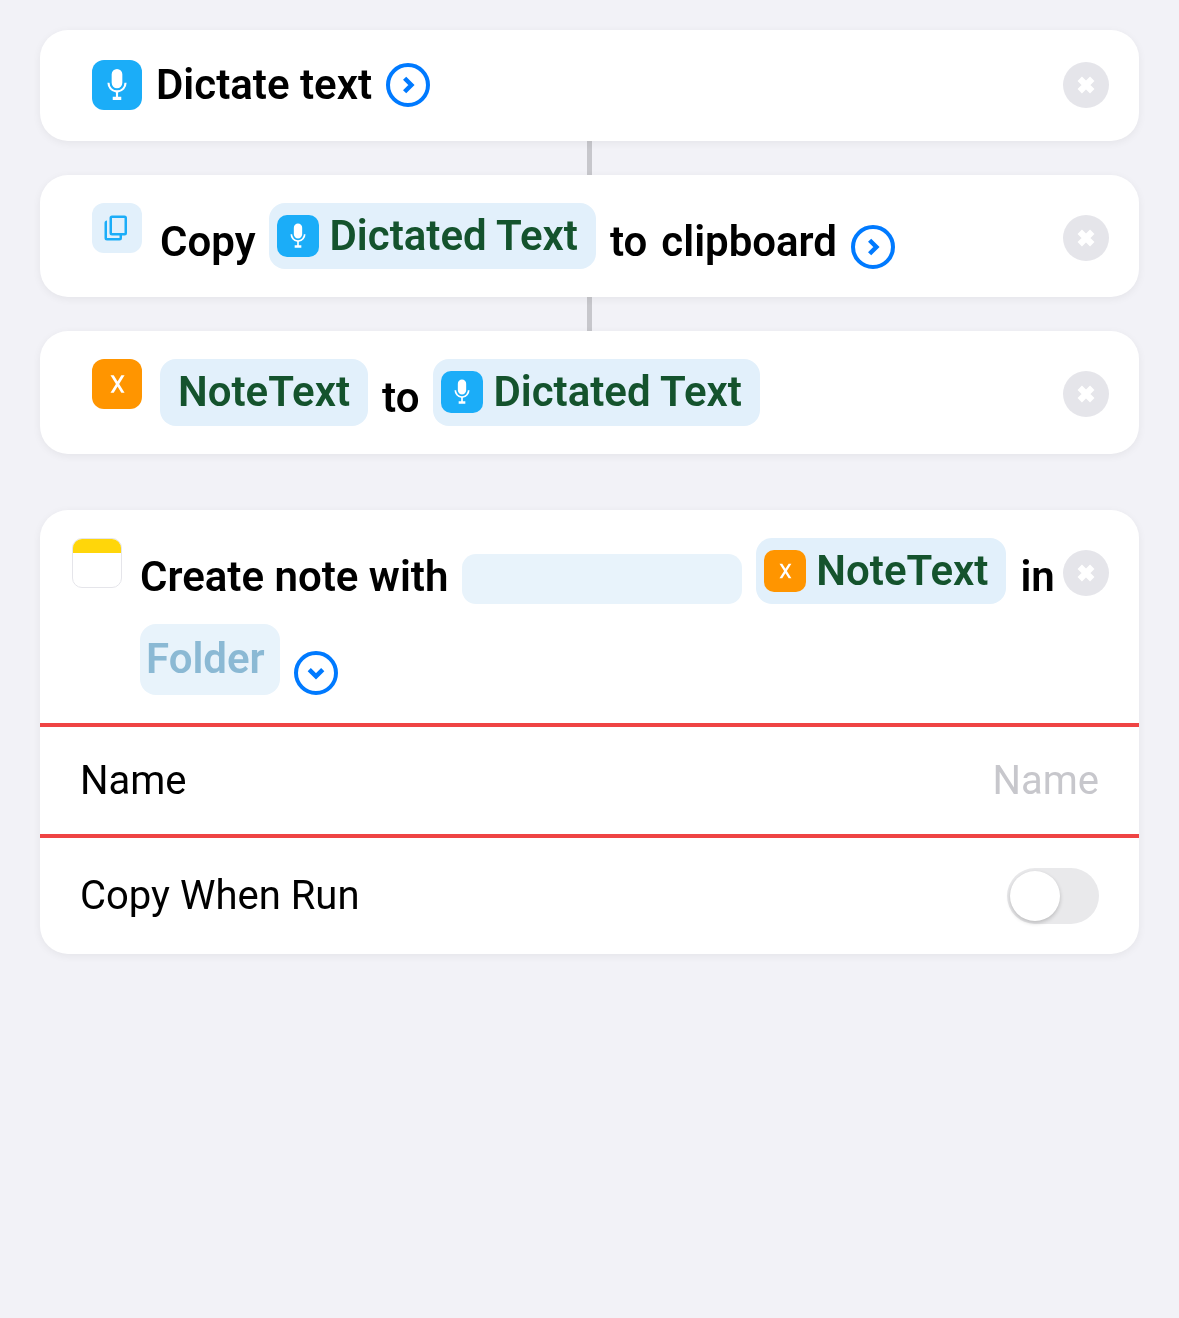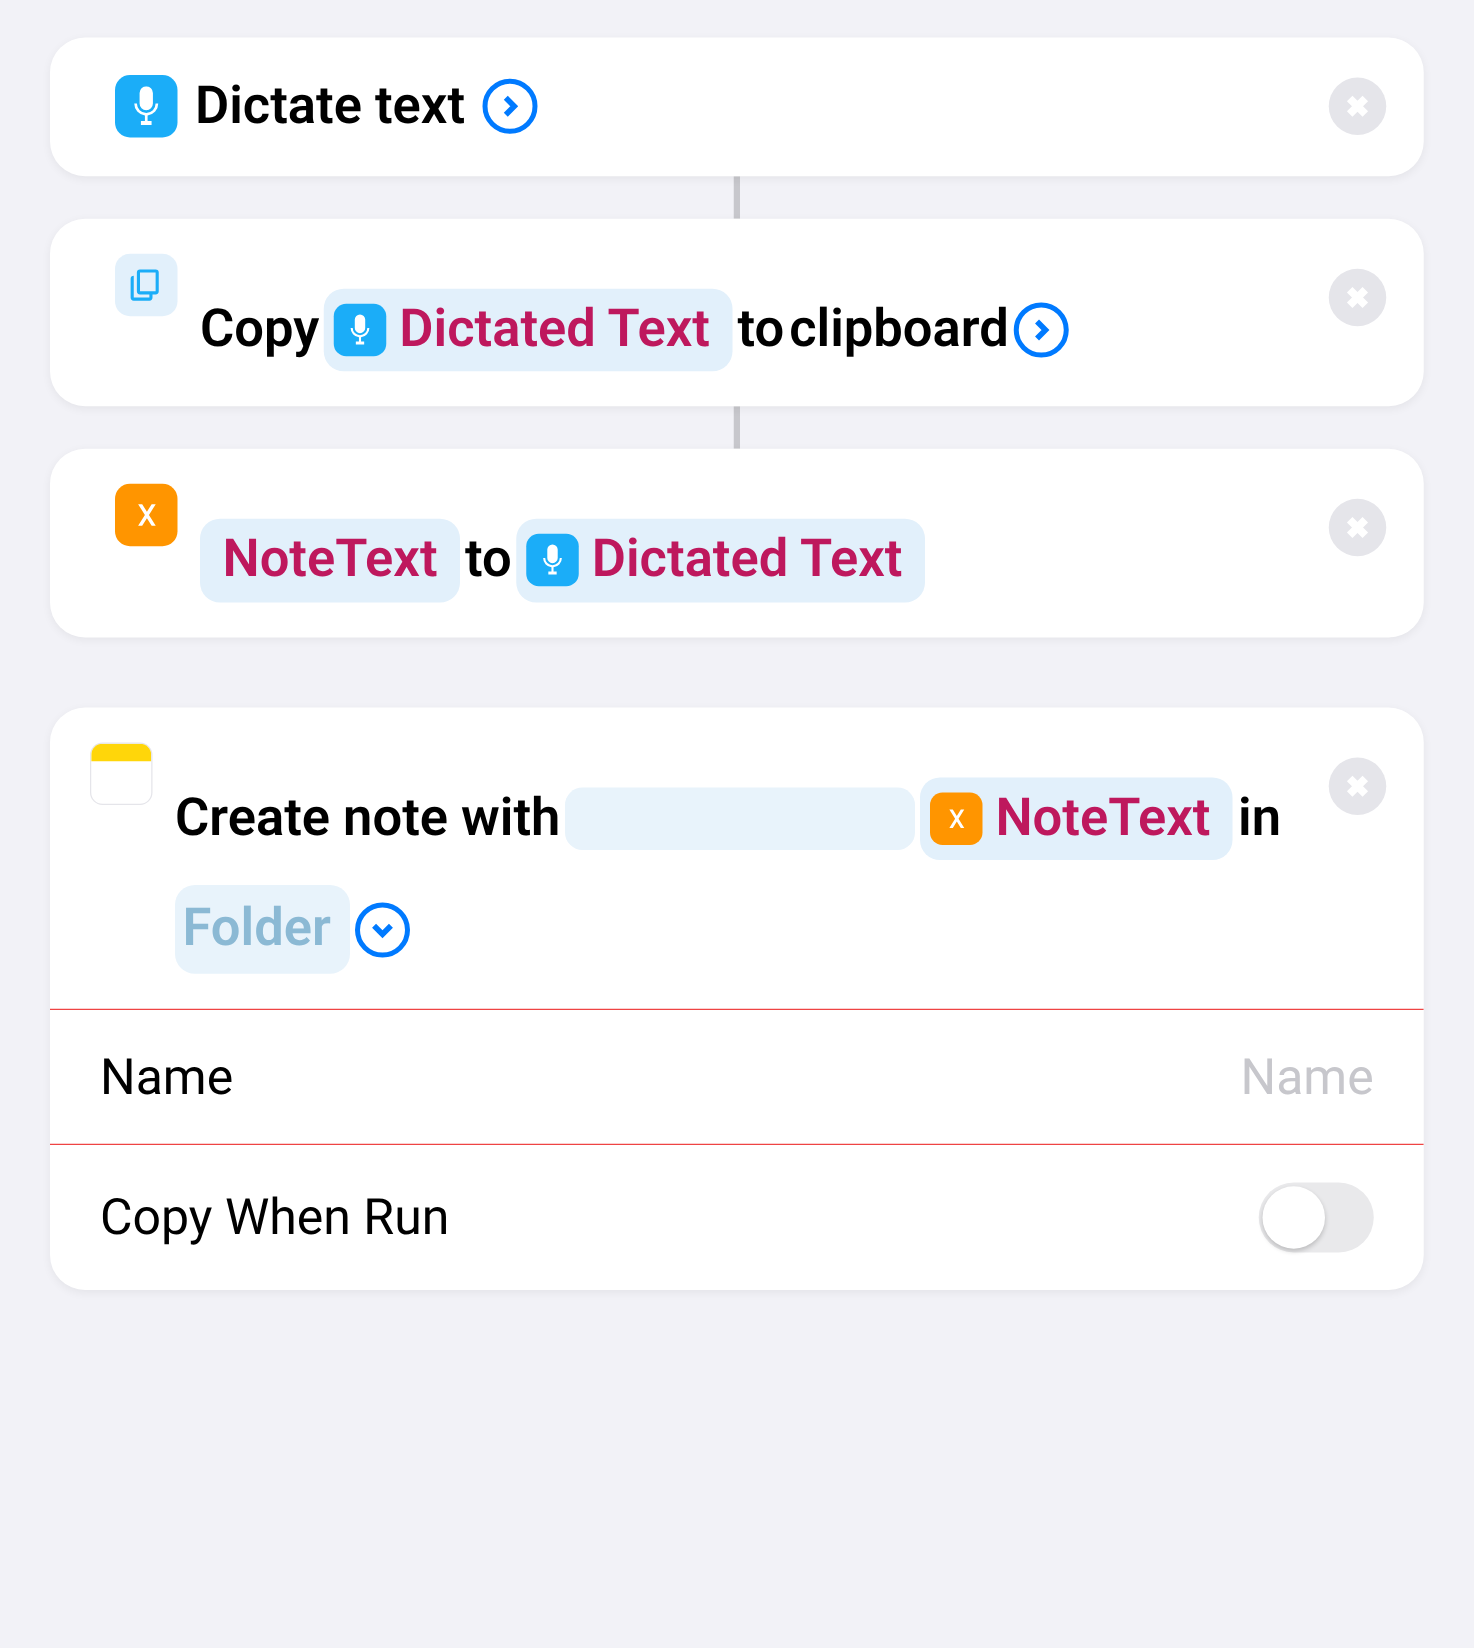--- a/index.html
+++ b/index.html
@@ -133,21 +133,21 @@
       stroke-width: 5;
       fill: none;
     }
     .token {
       display: inline-flex;
       align-items: center;
       gap: 10px;
       background: #e2f0fb;
       border-radius: 16px;
       padding: 6px 18px 6px 8px;
-      color: #be185d;
+      color: #14532d;
       font-weight: 600;
     }
     .token.noicon {
       padding: 6px 18px;
     }
     .token .token-icon {
       width: 42px;
       height: 42px;
       border-radius: 10px;
       display: inline-flex;
@@ -197,21 +197,21 @@
     }
     .note-header {
       padding: 28px 32px 28px 32px;
       position: relative;
     }
     .note-param-row {
       display: flex;
       align-items: center;
       justify-content: space-between;
       padding: 30px 40px;
-      border-top: 1px solid #ef4444;
+      border-top: 4px solid #ef4444;
       font-size: 40px;
     }
     .param-label {
       color: #000;
       font-weight: 400;
     }
     .param-value-placeholder {
       color: #c7c7cc;
       font-weight: 400;
     }
@@ -235,24 +235,23 @@
       box-shadow: 0 2px 4px rgba(0,0,0,0.2);
     }
     .indent-wrap {
       display: flex;
       align-items: flex-start;
       gap: 18px;
     }
     .flow-text {
       display: flex;
       flex-wrap: wrap;
-      align-items: center;
-      gap: 4px;
+      align-items: flex-end;
+      gap: 14px;
       row-gap: 20px;
-      margin-top: 28px;
     }
   </style>
 </head>
 <body>
 
 <div class="action-card">
   <div class="action-row">
     <span class="action-icon mic-icon">
       <svg viewBox="0 0 24 30">
           <path d="M12 0a5 5 0 0 0-5 5v8a5 5 0 0 0 10 0V5a5 5 0 0 0-5-5zM3 13a9 9 0 0 0 8 8.94V26H8v3h8v-3h-3v-4.06A9 9 0 0 0 21 13h-2a7 7 0 0 1-14 0H3z"></path>

